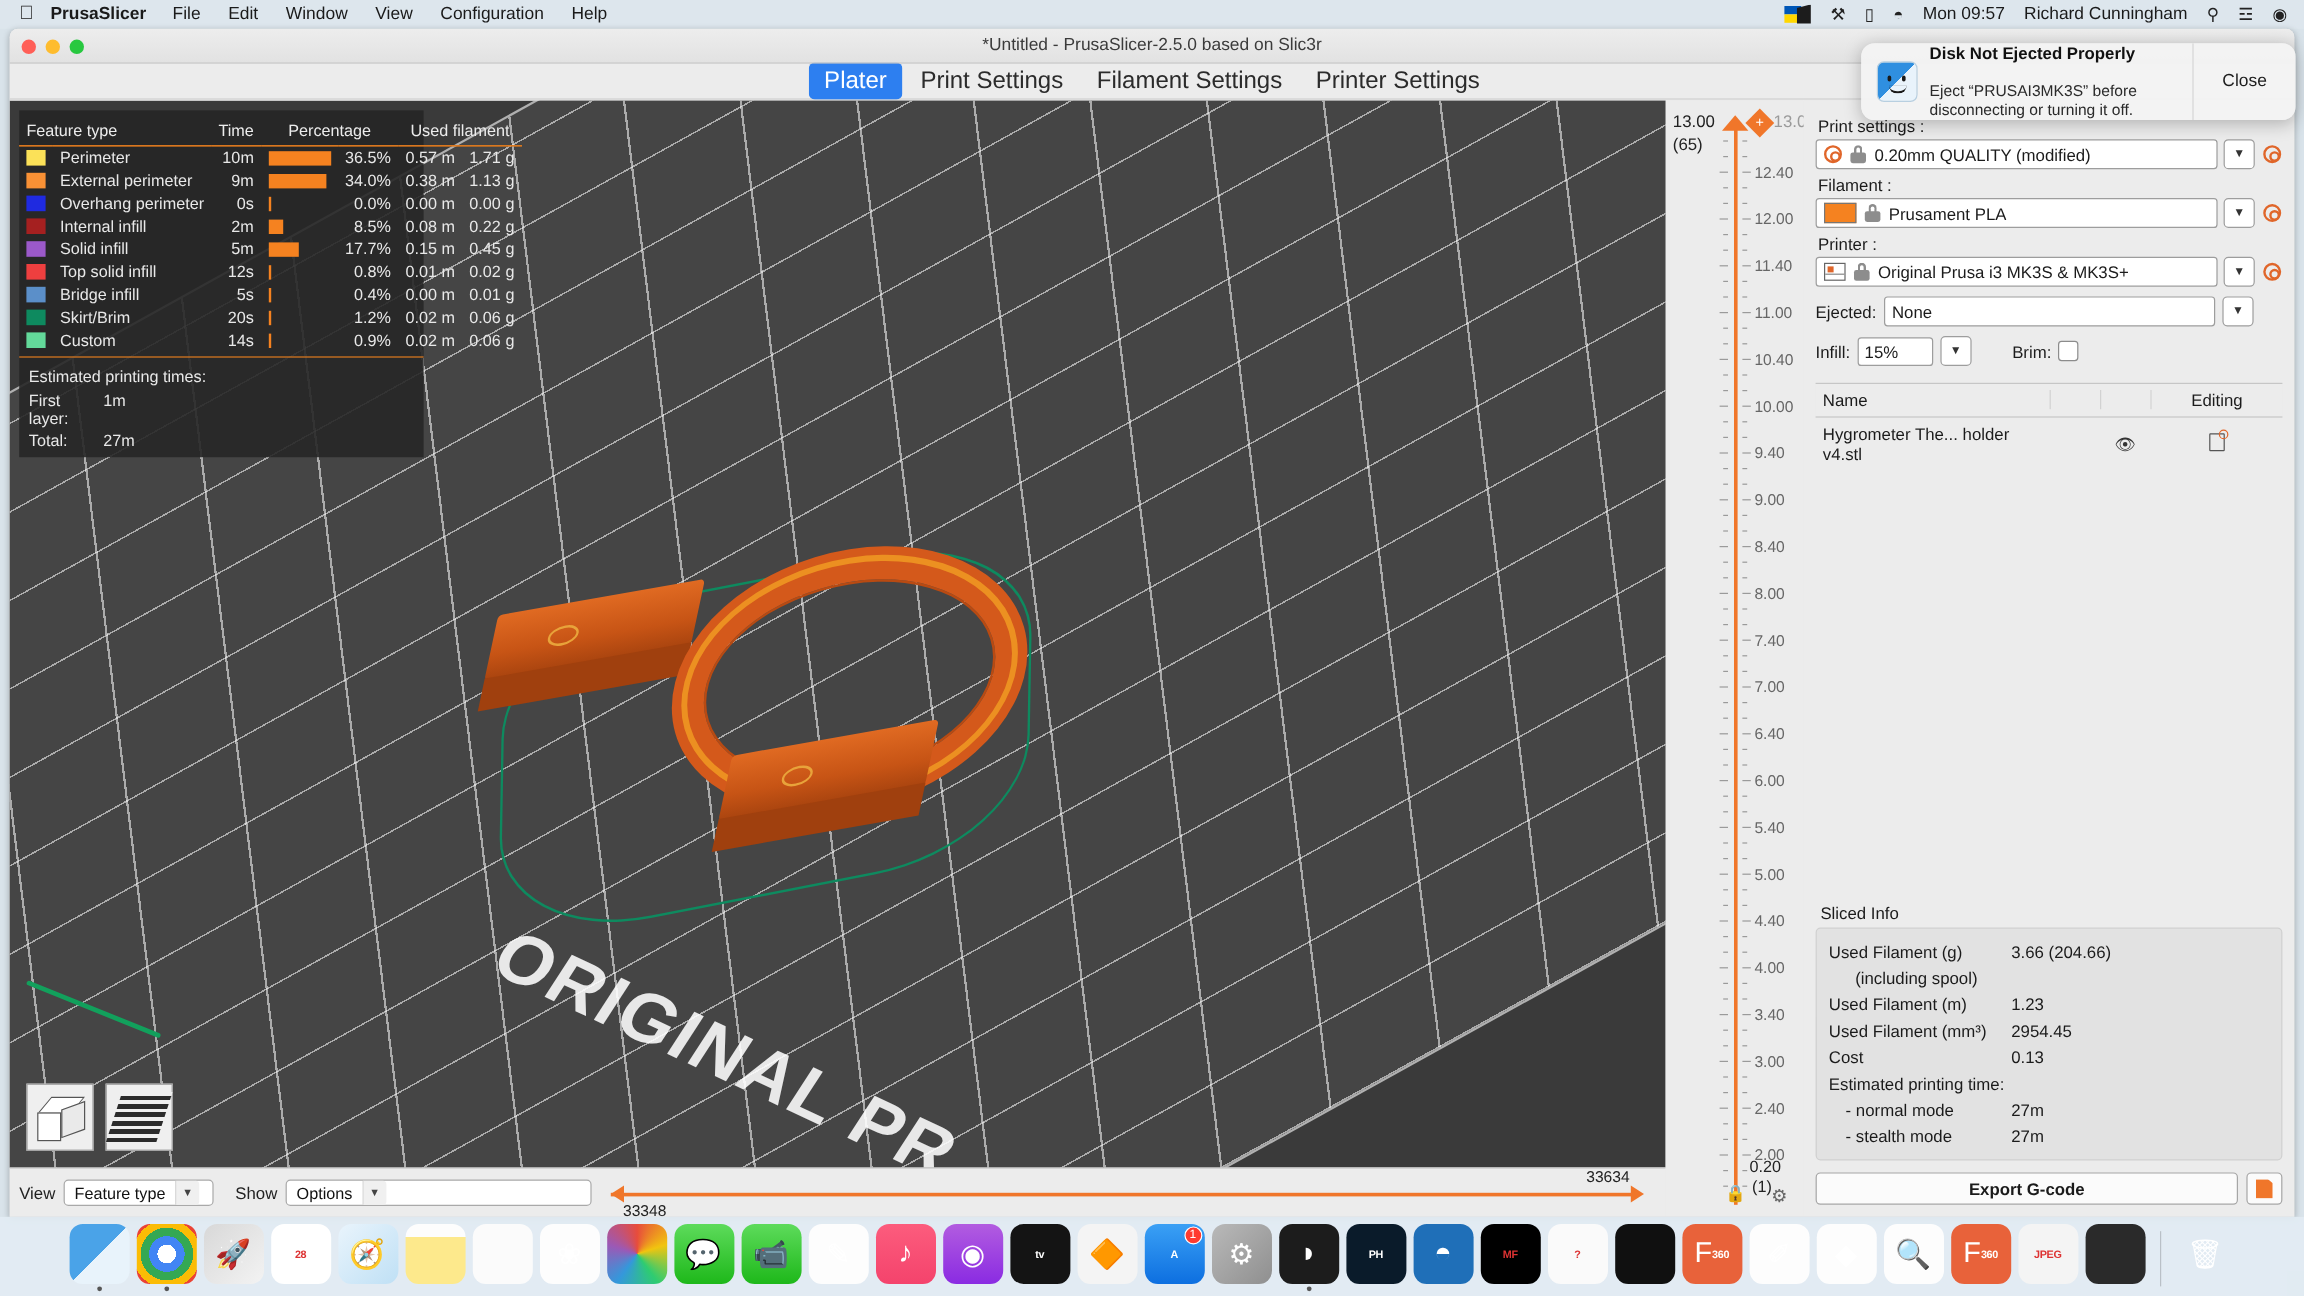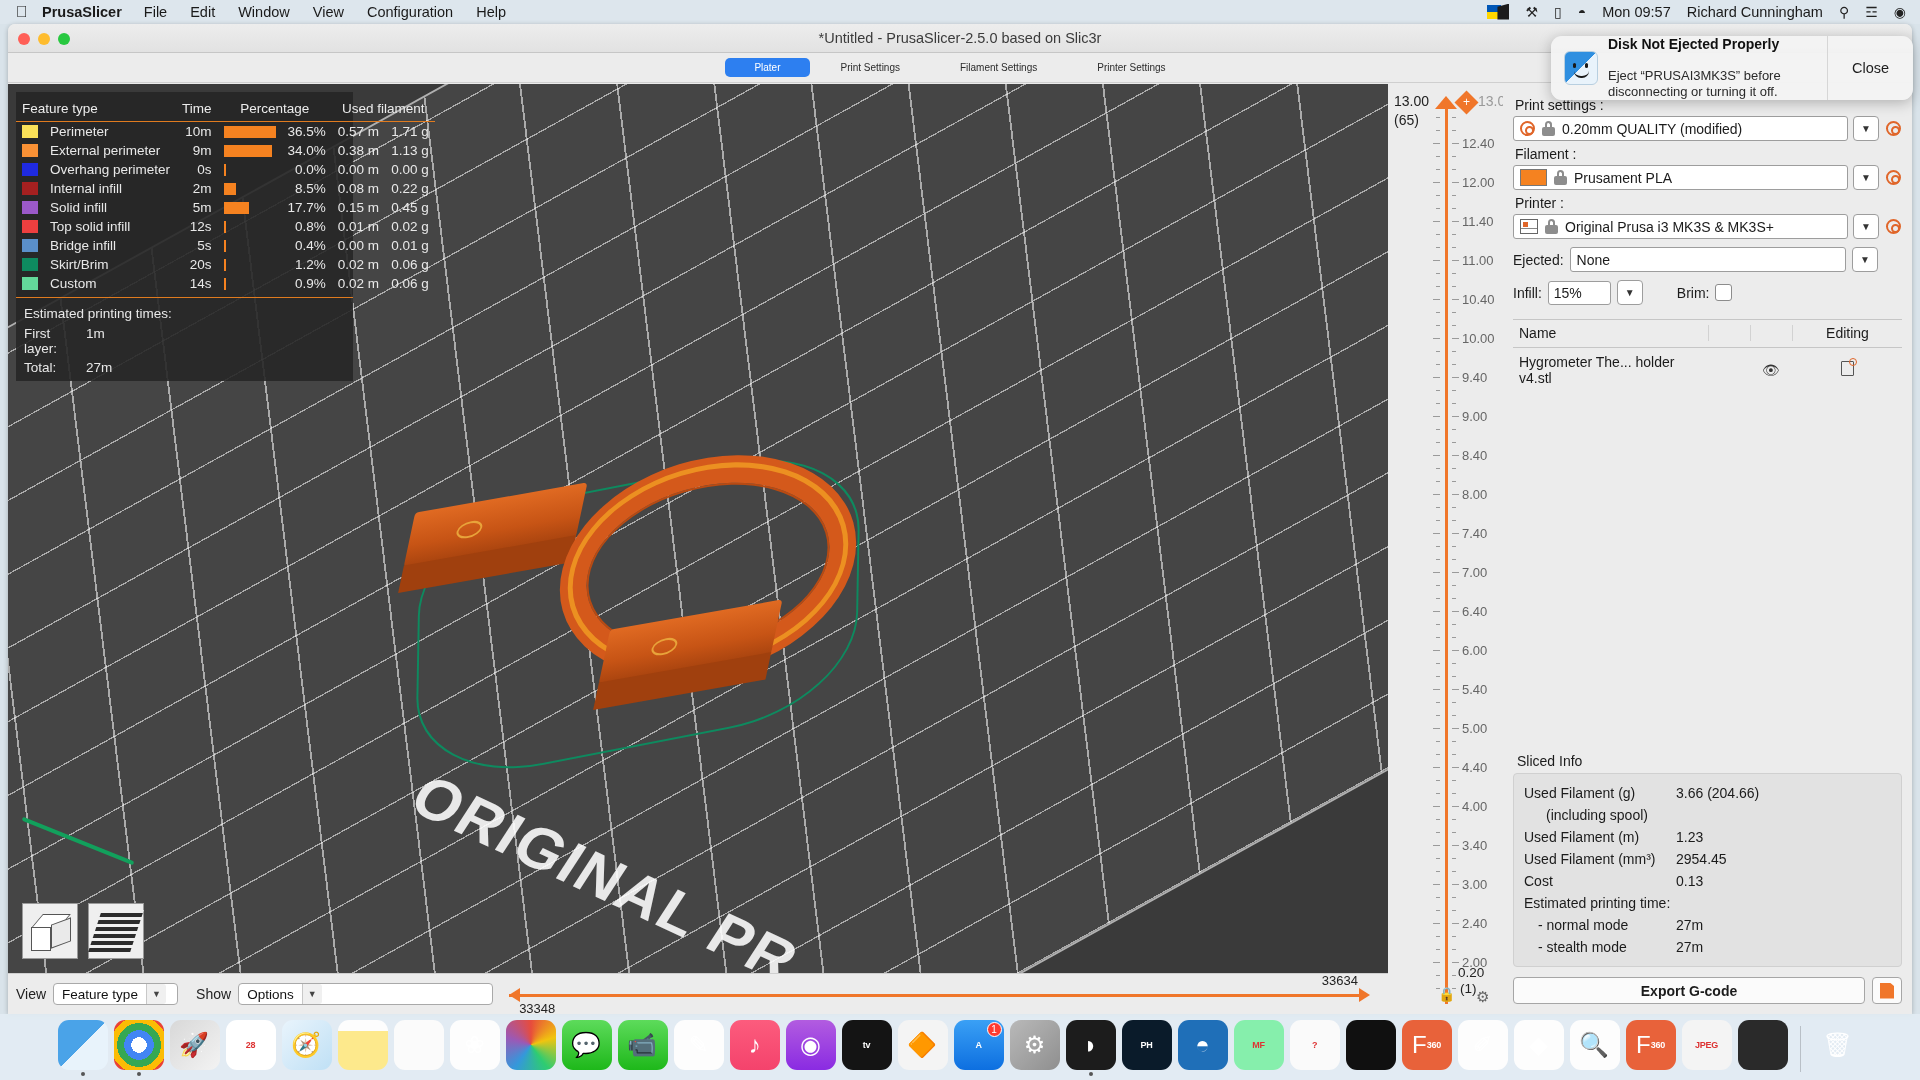--- a/index.html
+++ b/index.html
@@ -47,21 +47,21 @@
     position: absolute; left: 0; right: 0; top: 6px; text-align: center;
     font-size: 14.5px; color: #3b3b3b;
   }
 
   
   .tabstrip {
     height: 30px; background: #ececec; display: flex; align-items: center;
     justify-content: center; gap: 2px; border-bottom: 1px solid #cfcfcf;
   }
   .tabbtn {
-    font-size: 10px; padding: 3px 28px; border-radius: 5px;
+    font-size: 20px; padding: 3px 12px; border-radius: 5px;
     color: #2b2b2b; background: transparent; border: 1px solid transparent;
     cursor: default; white-space: nowrap; text-align: center;
   }
   .tabbtn.active { background: #2d7ff0; color: #fff; }
 
   
   .viewport {
     position: absolute; left: 0; top: 60px; width: 1380px; height: 889px;
     background: #3a3a3a; overflow: hidden;
   }
@@ -1139,21 +1139,21 @@
         </div>
         <div class="dockdot" style="visibility: hidden;"></div>
       </div>
       <div style="display: flex; flex-direction: column; align-items: center;">
         <div class="dockicon" style="background: rgb(31, 111, 184);">
           <span style="font-size:24px">◓</span>
         </div>
         <div class="dockdot" style="visibility: hidden;"></div>
       </div>
       <div style="display: flex; flex-direction: column; align-items: center;">
-        <div class="dockicon" style="background: #86efac;">
+        <div class="dockicon" style="background: #000000;">
           <span class="lbl" style="color:#d33">MF</span>
         </div>
         <div class="dockdot" style="visibility: hidden;"></div>
       </div>
       <div style="display: flex; flex-direction: column; align-items: center;">
         <div class="dockicon" style="background: rgb(250, 250, 250);">
           <span class="lbl" style="color:#d33">?</span>
         </div>
         <div class="dockdot" style="visibility: hidden;"></div>
       </div>

